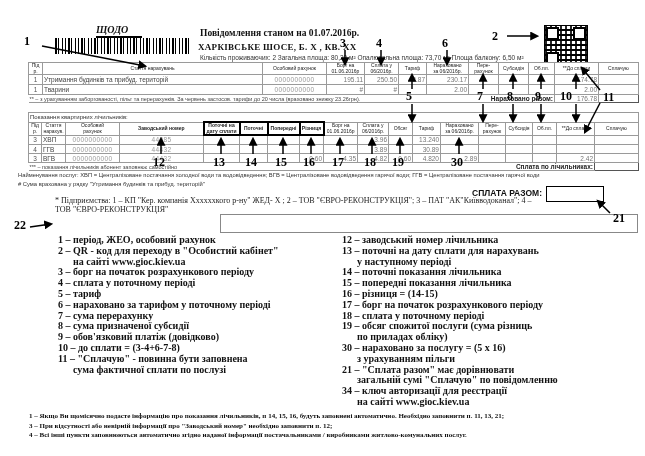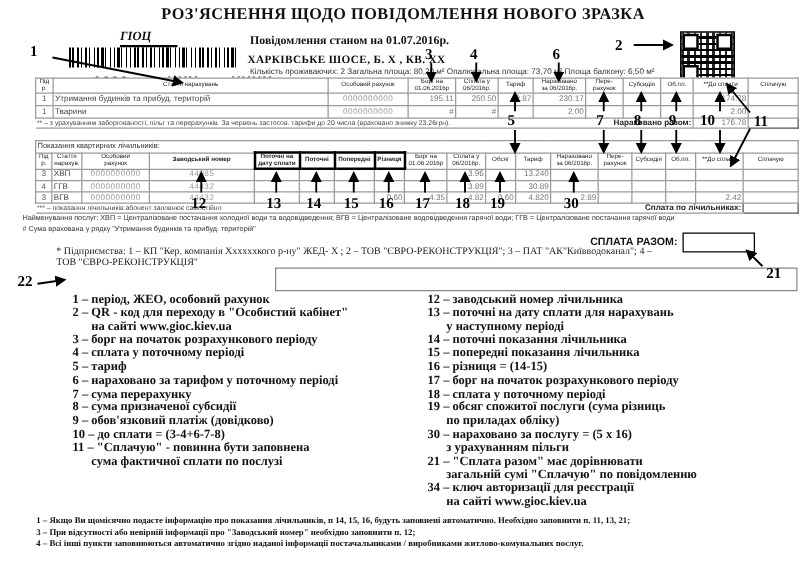--- a/index.html
+++ b/index.html
@@ -69,24 +69,23 @@
   .fnote { white-space:pre-line; font:bold 7px/9.5px "Liberation Serif", serif; width:634px;margin-left:21px; }
 
   .callout { position:absolute; font:bold 12px "Liberation Serif", serif; color:#000; z-index:6; }
   svg.arrows { position:absolute; top:0; left:0; z-index:5; pointer-events:none; }
 </style>
 </head>
 <body>
 
 <div class="sheet">
 
-  <div class="abs title">РОЗ'ЯСНЕННЯ ЩОДО ПОВІДОМЛЕННЯ НОВОГО ЗРАЗКА</div>
 
   <div class="abs logo" style="top:24px;left:96px;">
-    <span>ГІОЦ</span>
+    <span>ЩОДО</span>
     <span class="bar"></span>
   </div>
 
   <div class="abs barcode" style="top:38px;left:55px;"></div>
 
   <div class="abs perline" style="top:56px;left:56px;">
     <span class="plab">Пер</span>
     <span class="pval">1606</span>&nbsp;
     <span class="plab">ЖЕО</span>
     <span class="pval">ХХХ</span>&nbsp;
@@ -296,21 +295,21 @@
     </tr>
   </tbody>
     </table>
 
   <div class="abs smallnote" style="top:172px;left:18px;">Найменування послуг: ХВП = Централізоване постачання холодної води та водовідведення; ВГВ = Централізоване водовідведення гарячої води; ГГВ = Централізоване постачання гарячої води</div>
   <div class="abs smallnote" style="top:181px;left:18px;"># Сума врахована у рядку "Утримання будинків та прибуд. територій"</div>
 
   <div class="abs paytotal-label" style="top:188px;left:400px;width:142px;">СПЛАТА РАЗОМ:</div>
   <div class="abs paytotal-box" style="top:186px;left:546px;"></div>
 
-  <div class="abs companies pre" style="top:196px;left:45px;">* Підприємства: 1 – КП "Кер. компанія  Ххххххкого р-ну" ЖЕД- Х ; 2 – ТОВ "ЄВРО-РЕКОНСТРУКЦІЯ"; 3 – ПАТ "АК"Київводоканал"; 4 –
+  <div class="abs companies pre" style="top:196px;left:55px;">* Підприємства: 1 – КП "Кер. компанія  Ххххххкого р-ну" ЖЕД- Х ; 2 – ТОВ "ЄВРО-РЕКОНСТРУКЦІЯ"; 3 – ПАТ "АК"Київводоканал"; 4 –
 ТОВ "ЄВРО-РЕКОНСТРУКЦІЯ"</div>
 
   <div class="abs keybox-empty" style="top:214px;left:220px;"></div>
 
   <div class="abs legend-col" style="top:235px;left:58px;">
     <p class="li">1 – період, ЖЕО, особовий рахунок</p>
     <p class="li">2 – QR - код для переходу в "Особистий кабінет"
 на сайті www.gioc.kiev.ua</p>
     <p class="li">3 – борг на початок розрахункового періоду</p>
     <p class="li">4 – сплата у поточному періоді</p>

